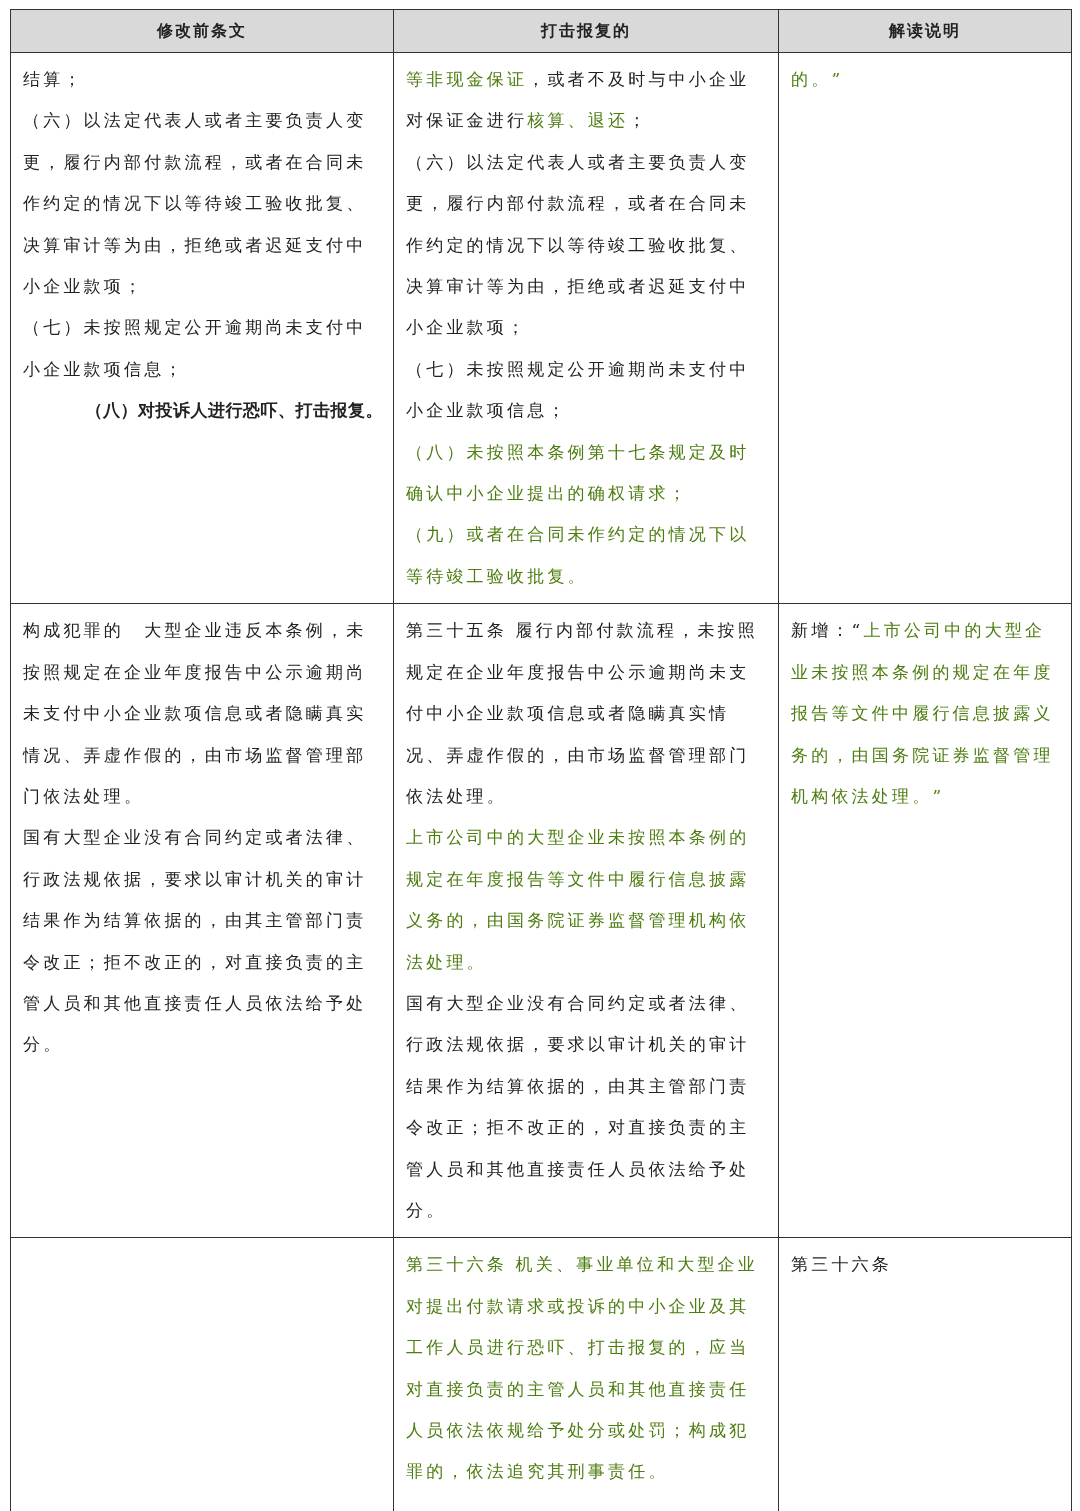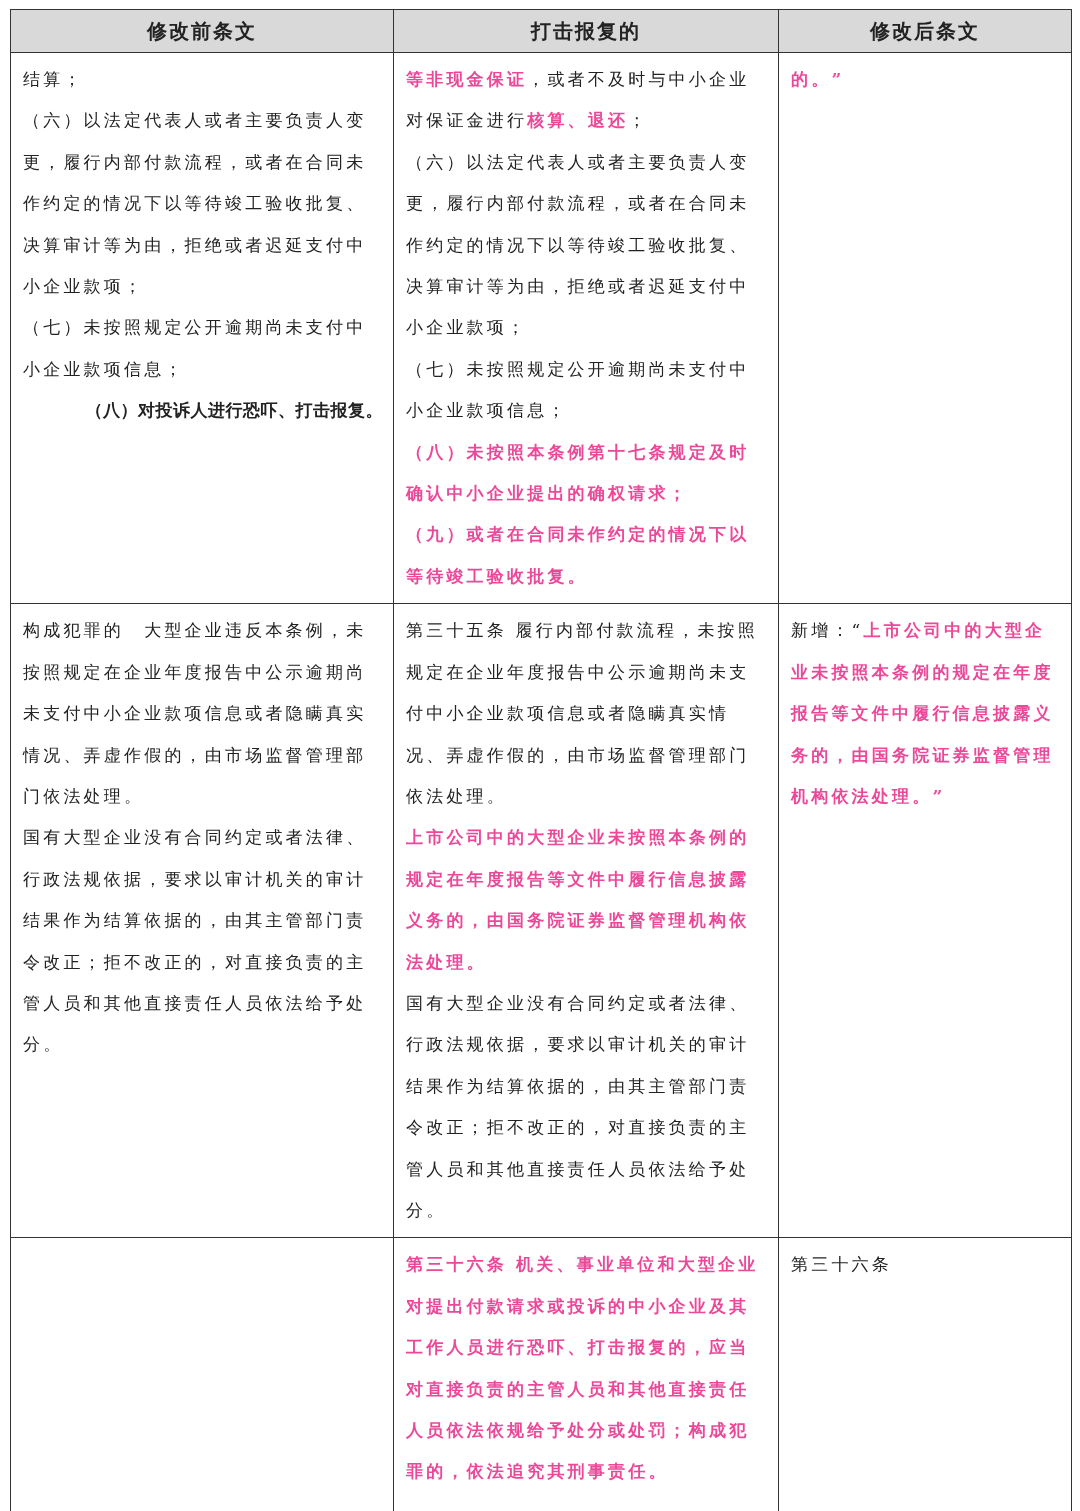--- a/index.html
+++ b/index.html
@@ -1,42 +1,42 @@
 <!DOCTYPE html>
 <html><head>
 <meta charset="utf-8">
 <style>
   html, body { margin: 0; padding: 0; background: #ffffff; }
   body { width: 1080px; height: 1511px; position: relative; overflow: hidden;
          font-family: "DejaVu Serif", "Liberation Serif", serif; color: #222; }
   .tbl { position: absolute; left: 10px; top: 9px; width: 1061px; border-collapse: collapse; table-layout: fixed; }
   .tbl th, .tbl td { border: 1.5px solid #333; vertical-align: top; }
-  .tbl th { background: #d9d9d9; height: 40px; font-size: 20px; font-weight: bold; text-align: center; vertical-align: middle; letter-spacing: 2px; font-family: "DejaVu Sans", "Liberation Sans", sans-serif; }
+  .tbl th { background: #d9d9d9; height: 40px; font-size: 16px; font-weight: bold; text-align: center; vertical-align: middle; letter-spacing: 2px; font-family: "DejaVu Sans", "Liberation Sans", sans-serif; }
   .tbl td { padding: 6px 10px 6px 12px; font-size: 17px; line-height: 41.4px; letter-spacing: 3.2px; }
   .p { margin: 0; display: block; }
-  .red { color: #ec4899; font-weight: bold; }
+  .red { color: #4d7c0f; }
   .bold { font-weight: bold; letter-spacing: 0.5px; text-align: right; }
   .row1 td { height: 524px; }
   .row2 td { height: 609px; }
   .row3 td { height: 277px; }
 </style>
 </head>
 <body>
 
 <table class="tbl">
   <colgroup>
     <col style="width:383px">
     <col style="width:385px">
     <col style="width:293px">
   </colgroup>
   <thead>
     <tr>
       <th>修改前条文</th>
       <th>打击报复的</th>
-      <th>修改后条文</th>
+      <th>解读说明</th>
     </tr>
   </thead>
   <tbody>
     <tr class="row1">
       <td>
         <span class="p">结算；</span>
         <span class="p">（六）以法定代表人或者主要负责人变更，履行内部付款流程，或者在合同未作约定的情况下以等待竣工验收批复、决算审计等为由，拒绝或者迟延支付中小企业款项；</span>
         <span class="p">（七）未按照规定公开逾期尚未支付中小企业款项信息；</span>
         <span class="p bold">（八）对投诉人进行恐吓、打击报复。</span>
       </td>

